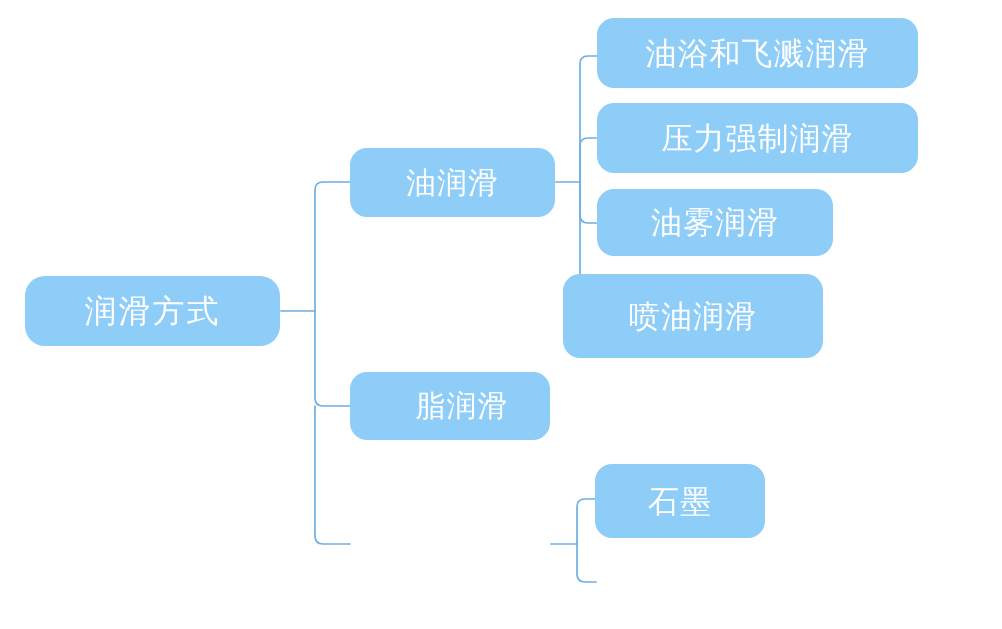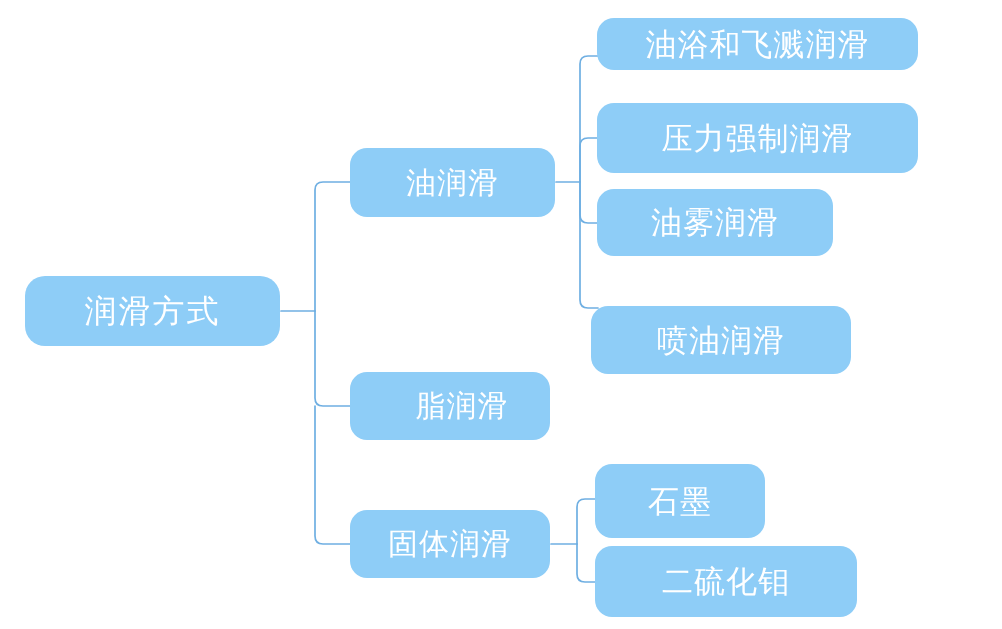--- a/index.html
+++ b/index.html
@@ -82,27 +82,25 @@
       <path d="M 577 544 L 577 574 Q 577 582 585 582 L 596 582"></path>
     </g>
   </svg>
 
   <div class="node root" style="left:25px; top:276px; width:255px; height:70px;">润滑方式</div>
 
   <div class="node level2" style="left:350px; top:148px; width:205px; height:69px;">油润滑</div>
 
   <div class="node level2" style="left:350px; top:372px; width:200px; height:68px;padding-left:24px;">脂润滑</div>
 
-  <div class="node level2" style="left:350px; top:510px; width:200px; height:68px;">固体润滑</div>
 
-  <div class="node level3" style="left:597px; top:18px; width:321px; height:52px;">油浴和飞溅润滑</div>
+  <div class="node level3" style="left:597px; top:18px; width:321px; height:70px;">油浴和飞溅润滑</div>
 
   <div class="node level3" style="left:597px; top:103px; width:321px; height:70px;">压力强制润滑</div>
 
   <div class="node level3" style="left:597px; top:189px; width:236px; height:67px;">油雾润滑</div>
 
-  <div class="node level3" style="left:591px; top:274px; width:260px; height:68px;margin-top:32px;">喷油润滑</div>
+  <div class="node level3" style="left:563px; top:274px; width:260px; height:84px;">喷油润滑</div>
 
   <div class="node level3" style="left:595px; top:464px; width:170px; height:74px;">石墨</div>
 
-  <div class="node level3" style="left:595px; top:546px; width:262px; height:71px;">二硫化钼</div>
 
 </div>
 
 </body></html>

